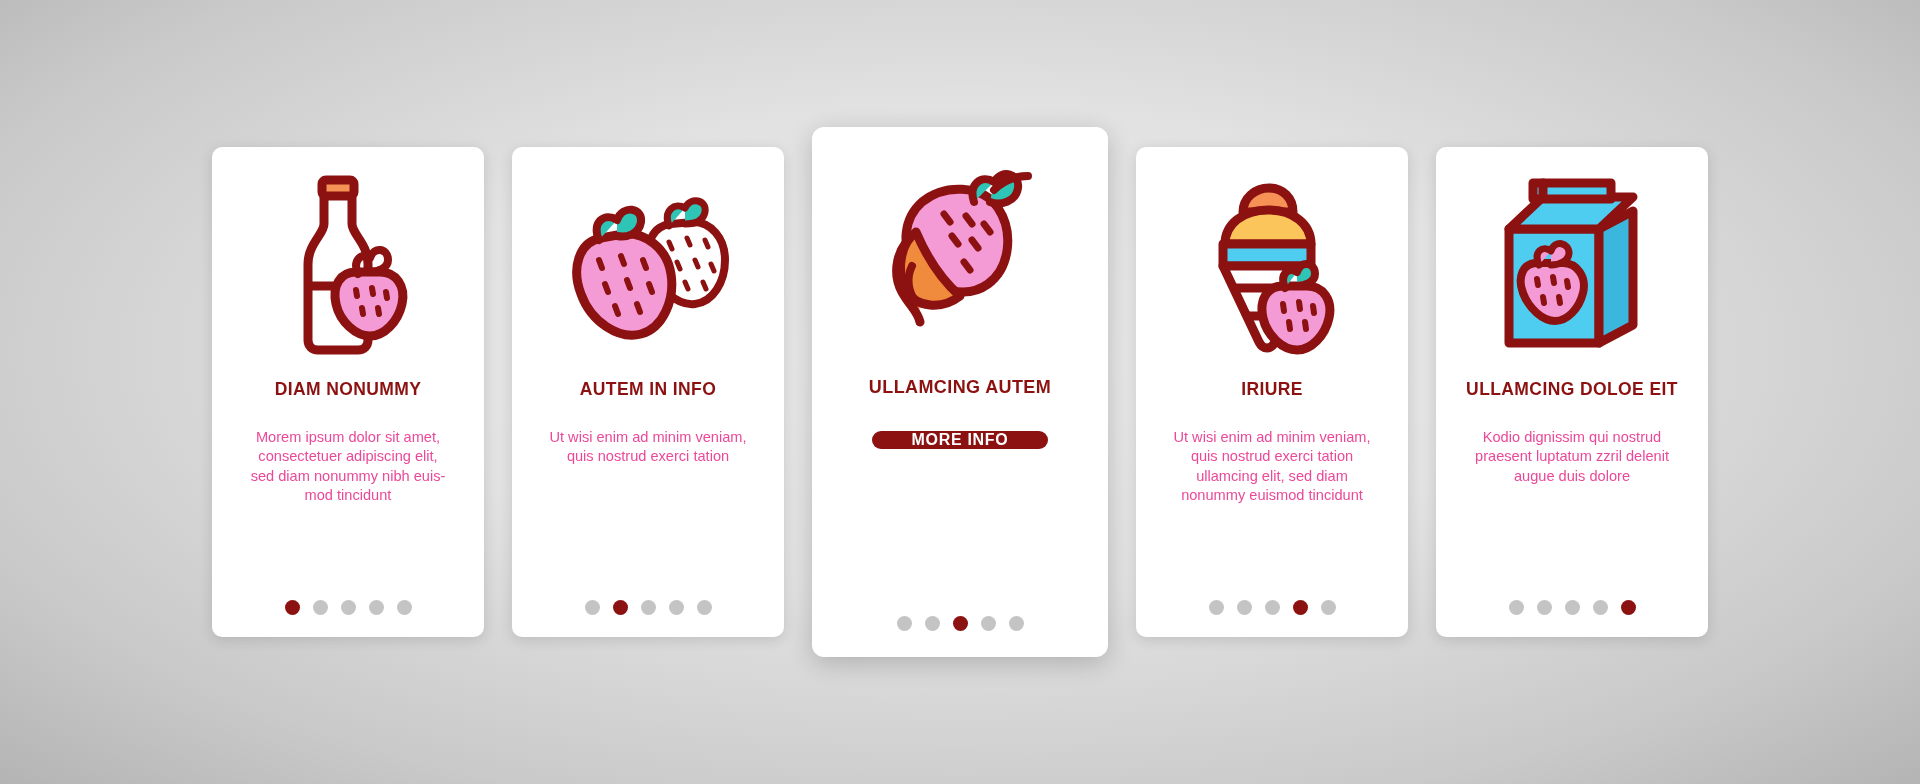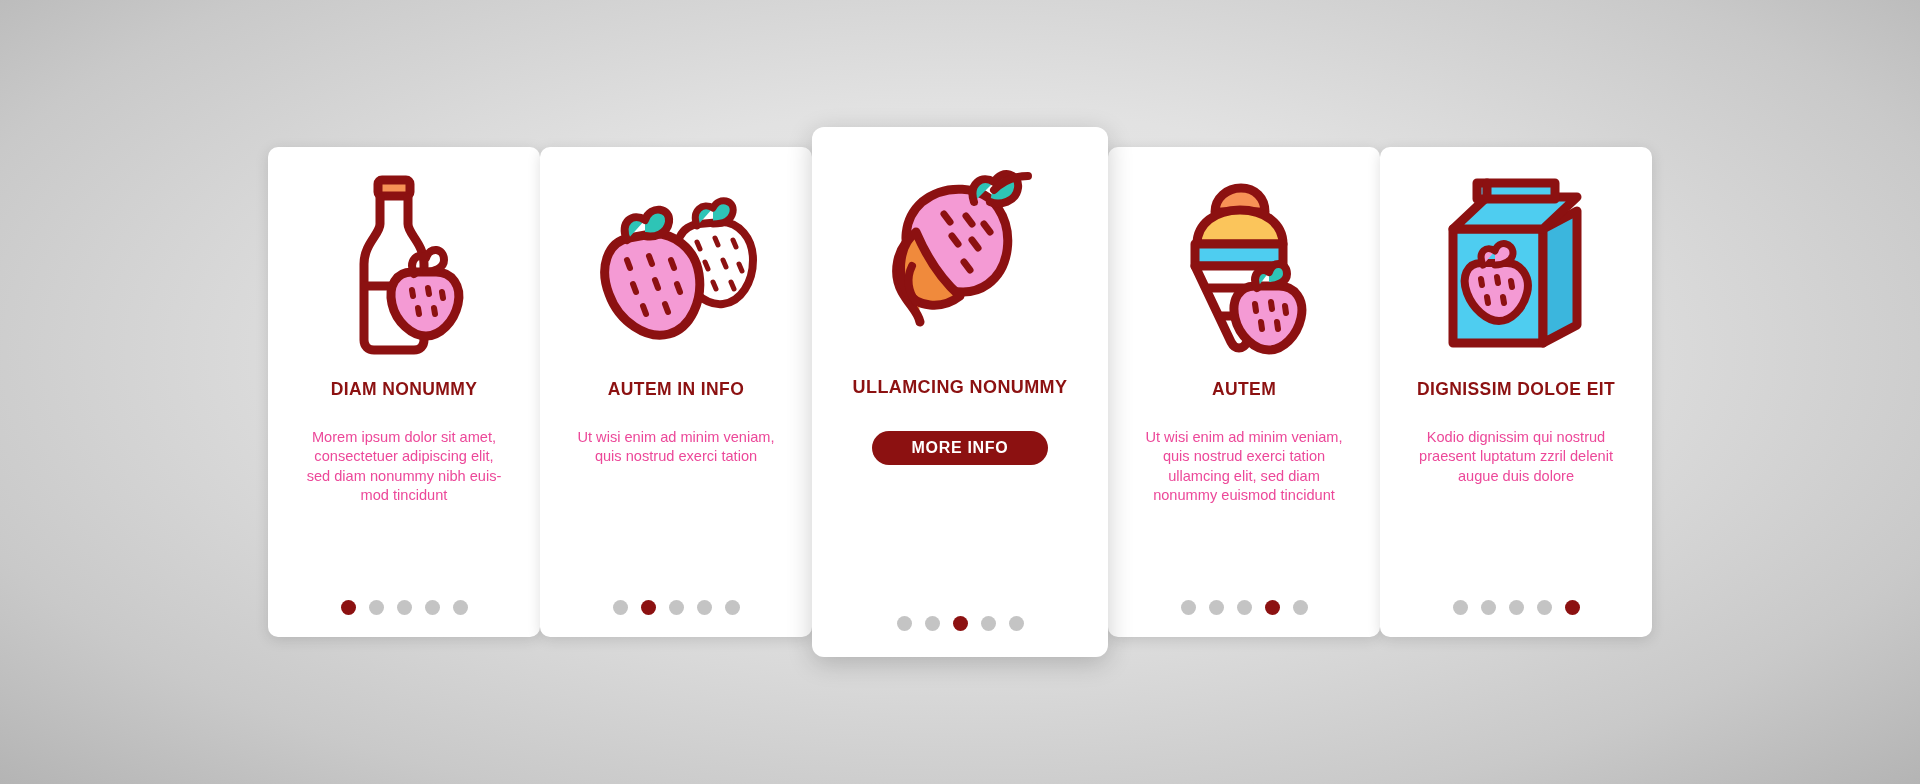--- a/index.html
+++ b/index.html
@@ -11,21 +11,21 @@
   body {
     background: radial-gradient(ellipse at 50% 45%, #e9e9e9 0%, #e2e2e2 40%, #c9c9c9 78%, #b4b4b4 100%);
     position: relative;
   }
   #stage {
     position: absolute;
     inset: 0;
     display: flex;
     align-items: center;
     justify-content: center;
-    gap: 0;
+    gap: 28px;
   }
   .card {
     background: #fff;
     border-radius: 10px;
     width: 272px;
     height: 490px;
     display: flex;
     flex-direction: column;
     align-items: center;
     position: relative;
@@ -70,21 +70,21 @@
   .card.featured .card-body { margin-top: 26px; padding: 0 34px; }
   .cta {
     margin-top: 32px;
     background: #8c1111;
     color: #ffffff;
     border: none;
     border-radius: 26px;
     font-weight: bold;
     font-size: 16px;
     letter-spacing: 0.7px;
-    padding: 8px 40px;
+    padding: 0 40px;
     cursor: pointer;
     font-family: "Liberation Sans", sans-serif;
   }
   .dots {
     position: absolute;
     bottom: 22px;
     left: 0; right: 0;
     display: flex;
     justify-content: center;
     gap: 13px;
@@ -195,21 +195,21 @@
             <path d="M74 52 L80 60"></path>
               <path d="M96 54 L102 62"></path>
               <path d="M114 62 L120 70"></path>
             <path d="M82 74 L88 82"></path>
               <path d="M102 78 L108 86"></path>
             <path d="M94 100 L100 108"></path>
           </g>
         </g>
       </svg>
     </div>
-    <div class="card-title">ULLAMCING NONUMMY</div>
+    <div class="card-title">ULLAMCING AUTEM</div>
     <button class="cta">MORE INFO</button>
     <div class="dots">
       <span class="dot"></span>
       <span class="dot"></span>
       <span class="dot active"></span>
       <span class="dot"></span>
       <span class="dot"></span>
     </div>
   </div>
 
@@ -230,21 +230,21 @@
           <g stroke="#8c1111" stroke-width="6" stroke-linecap="round">
             <path d="M86 136 L87 143"></path>
               <path d="M102 134 L103 141"></path>
               <path d="M116 138 L117 145"></path>
             <path d="M92 154 L93 161"></path>
               <path d="M108 154 L109 161"></path>
           </g>
         </g>
       </svg>
     </div>
-    <div class="card-title">AUTEM</div>
+    <div class="card-title">IRIURE</div>
     <div class="card-body">Ut wisi enim ad minim veniam, quis nostrud exerci tation ullamcing elit, sed diam nonummy euismod tincidunt</div>
     <div class="dots">
       <span class="dot"></span>
       <span class="dot"></span>
       <span class="dot"></span>
       <span class="dot active"></span>
       <span class="dot"></span>
     </div>
   </div>
 
@@ -264,21 +264,21 @@
           <g stroke="#8c1111" stroke-width="6" stroke-linecap="round">
             <path d="M50 108 L51 114"></path>
               <path d="M66 106 L67 112"></path>
               <path d="M80 110 L81 116"></path>
             <path d="M56 126 L57 132"></path>
               <path d="M72 126 L73 132"></path>
           </g>
         </g>
       </svg>
     </div>
-    <div class="card-title">DIGNISSIM DOLOE EIT</div>
+    <div class="card-title">ULLAMCING DOLOE EIT</div>
     <div class="card-body">Kodio dignissim qui nostrud praesent luptatum zzril delenit augue duis dolore</div>
     <div class="dots">
       <span class="dot"></span>
       <span class="dot"></span>
       <span class="dot"></span>
       <span class="dot"></span>
       <span class="dot active"></span>
     </div>
   </div>
 

